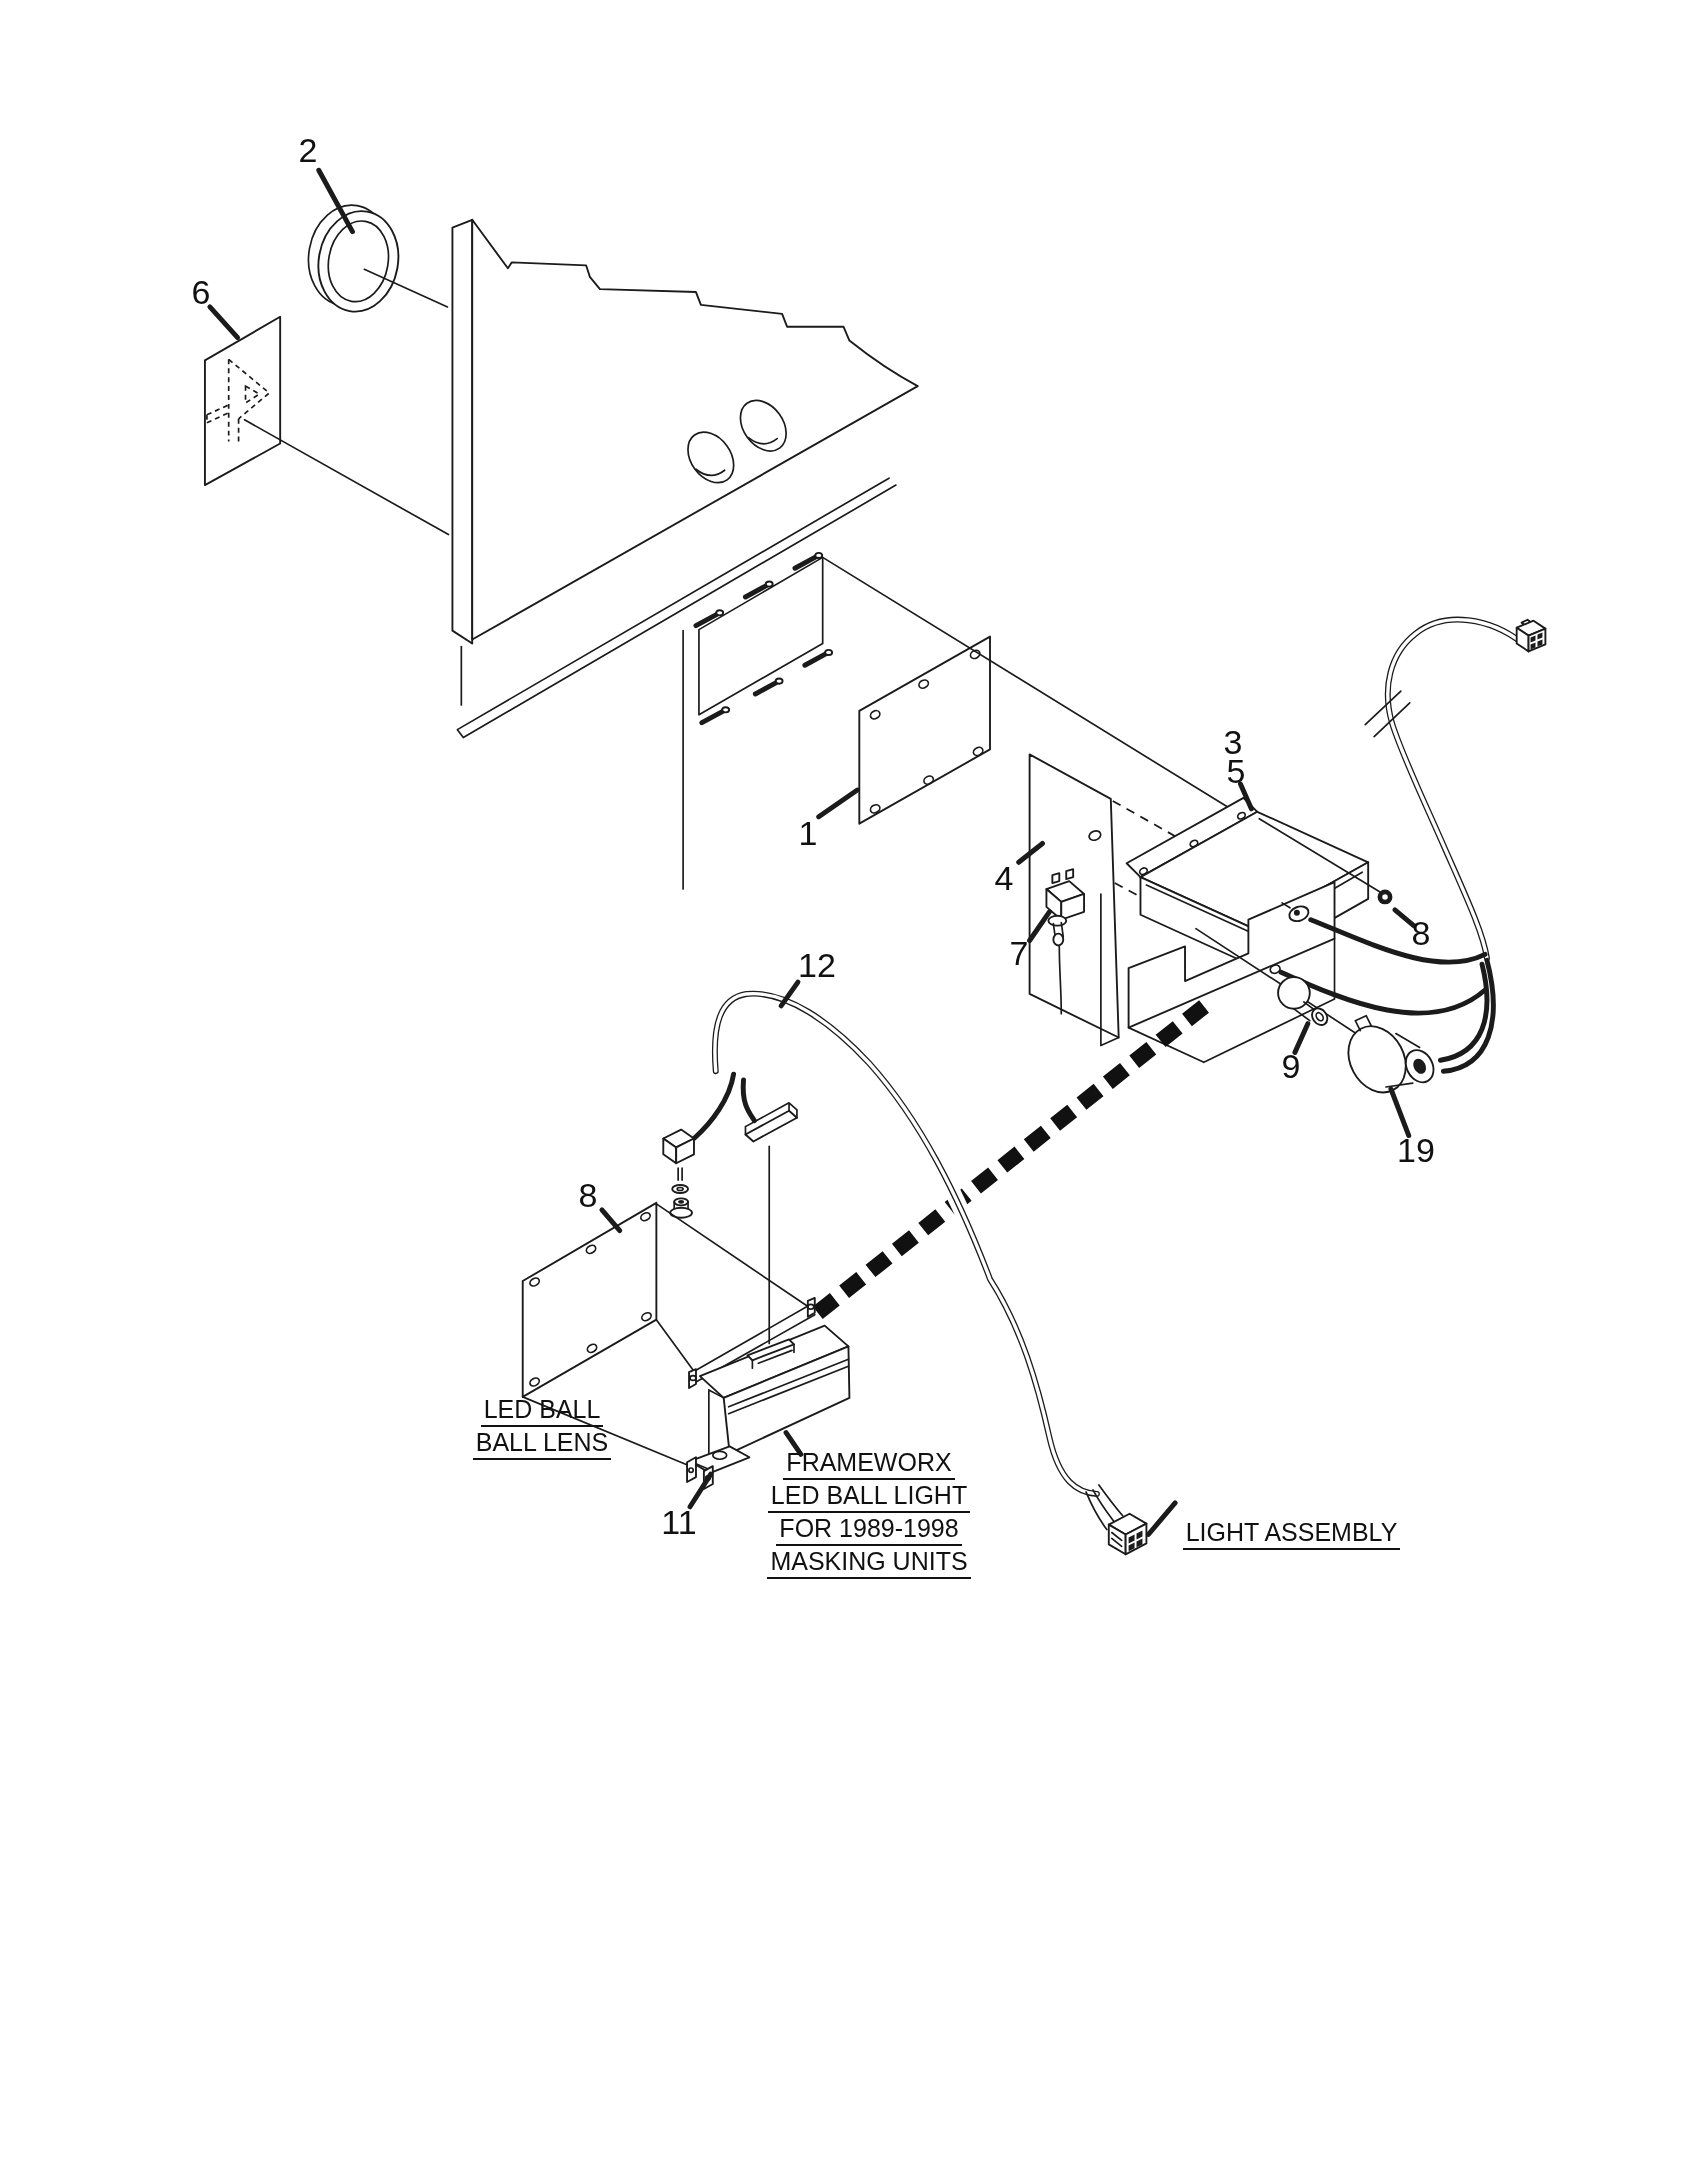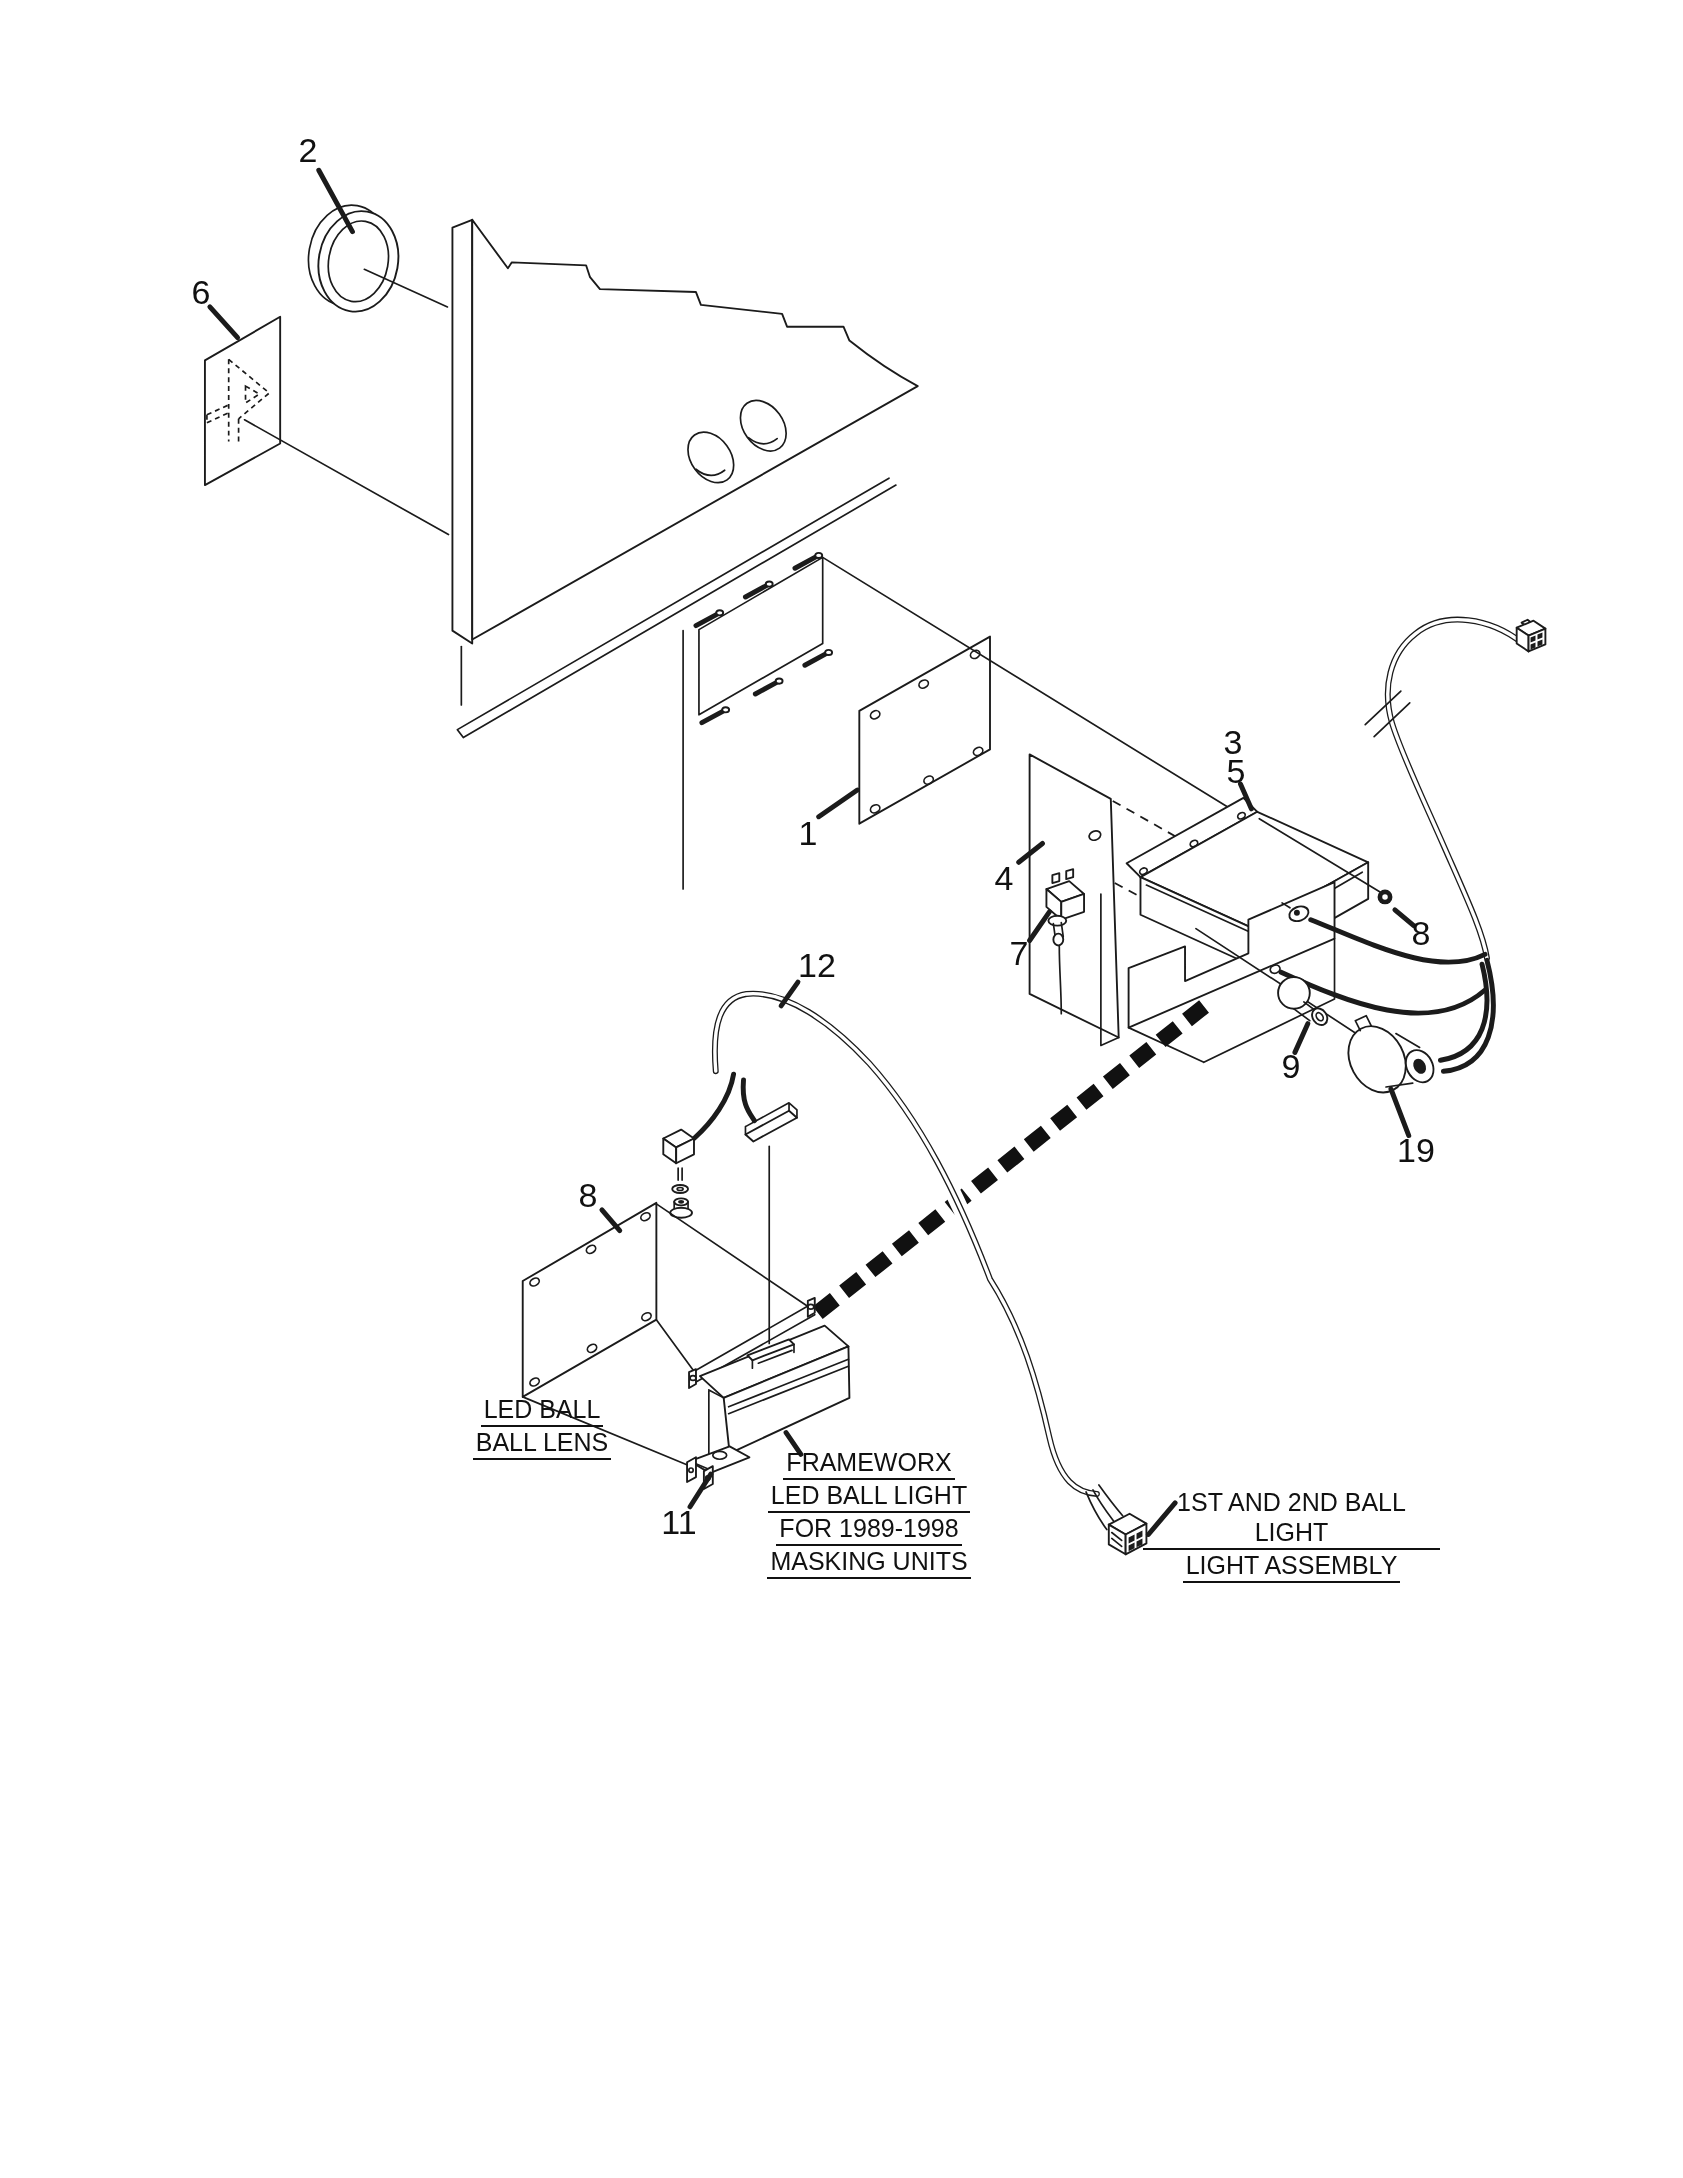--- a/index.html
+++ b/index.html
@@ -348,16 +348,16 @@
 </div>
 
 <div class="plabel" style="left:760px;top:1447px;width:218px">
   <span>FRAMEWORX</span><br>
   <span>LED BALL LIGHT</span><br>
   <span>FOR 1989-1998</span><br>
   <span>MASKING UNITS</span>
 </div>
 
 <div class="plabel" style="left:1143px;top:1487px;width:297px">
-  <span>1ST AND 2ND BALL LIGHT</span><br>
+  <br>
   <span>LIGHT ASSEMBLY</span>
 </div>
 
 
 </body></html>

